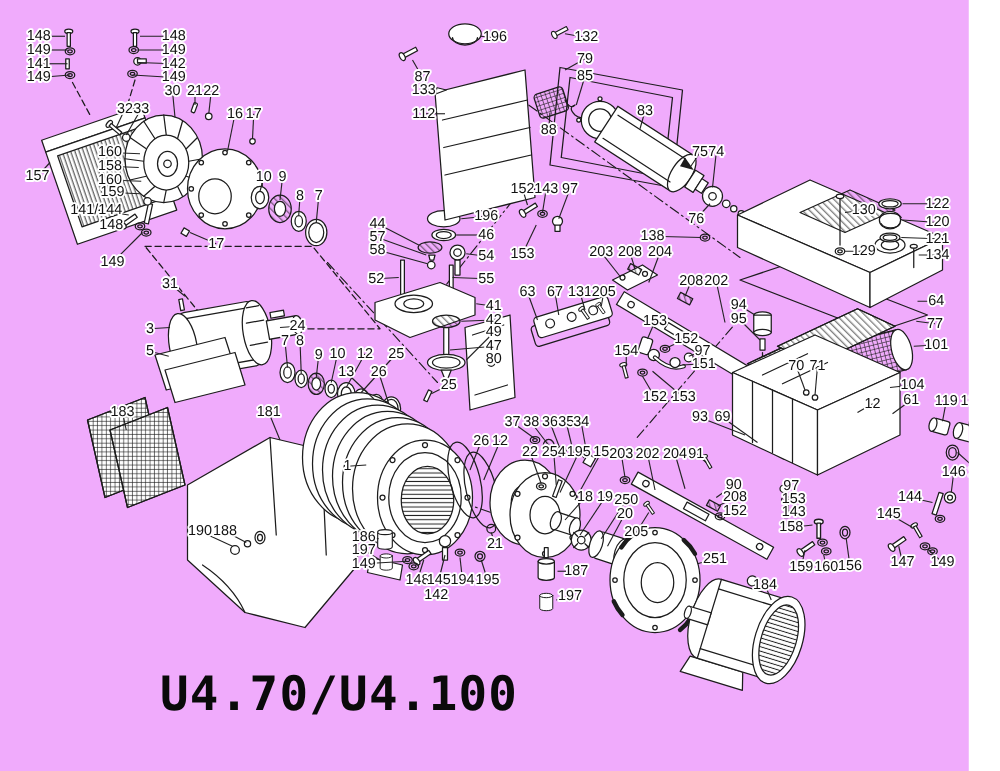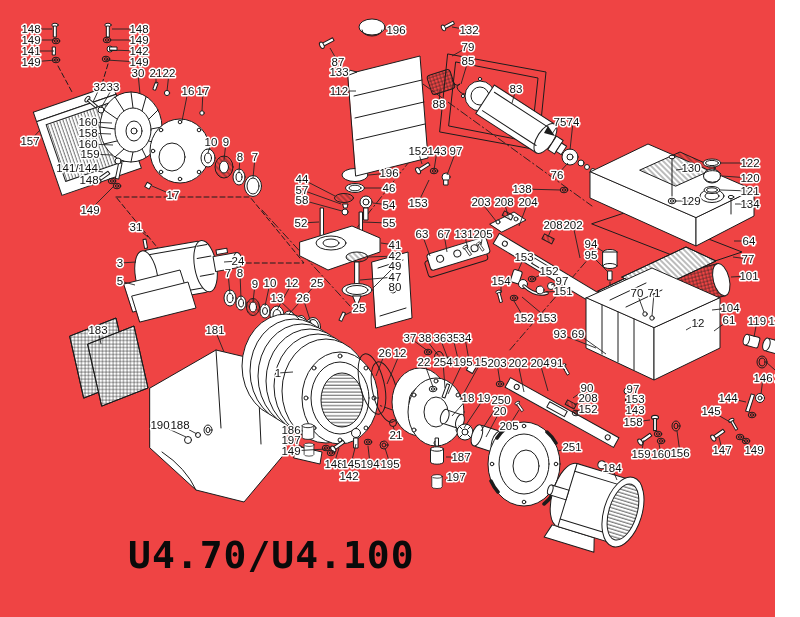--- a/index.html
+++ b/index.html
@@ -1,16 +1,16 @@
 <!DOCTYPE html>
 <html><head>
 <meta charset="utf-8">
 <style>
   html,body{margin:0;padding:0;background:#fff;}
-  #stage{width:775px;height:617px;position:relative;background:#ef4444;overflow:hidden;}
+  #stage{width:775px;height:617px;position:relative;background:#f0abfc;overflow:hidden;}
   svg{display:block;}
   #art{stroke:#1c1c1c;fill:none;stroke-width:1;stroke-linejoin:round;stroke-linecap:round;}
   .body{fill:#ffffff;stroke:#1c1c1c;}
   .dash{stroke-dasharray:5 3;fill:none;}
   .dashdot{stroke-dasharray:8 3 1.5 3;fill:none;stroke-width:0.9;}
   .leader{stroke:#222;stroke-width:0.9;}
   .lbl{font:11.5px "Liberation Sans", sans-serif;fill:#111;text-anchor:middle;dominant-baseline:central;
        paint-order:stroke;stroke:#ffffff;stroke-width:3px;stroke-linejoin:round;}
   .title{font:bold 38px "DejaVu Sans Mono", monospace;fill:#0a0a0a;letter-spacing:1px;}
 </style>

